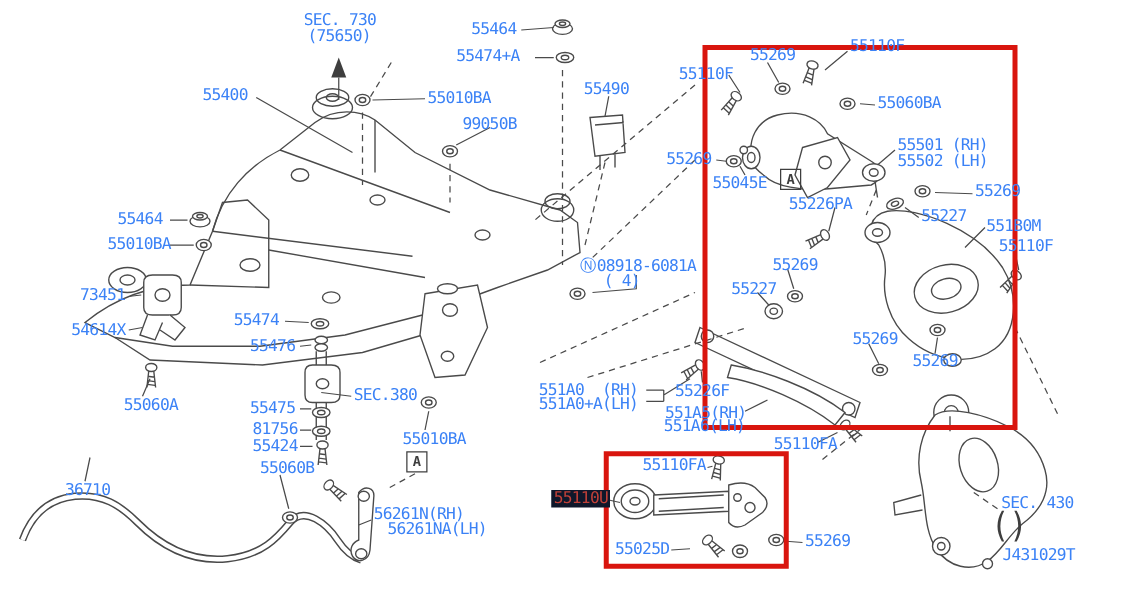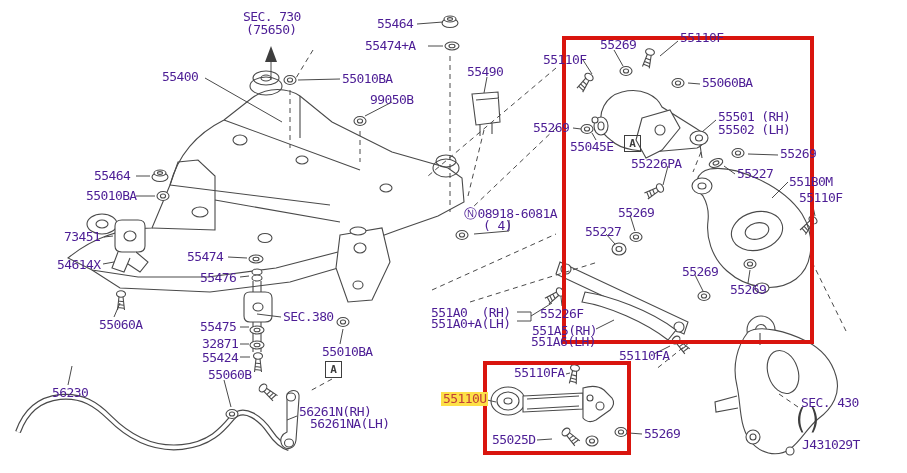--- a/index.html
+++ b/index.html
@@ -1,22 +1,22 @@
 <!DOCTYPE html>
 <html><head>
 <meta charset="utf-8">
 <style>
   html,body{margin:0;padding:0;background:#fff;}
   .stage{position:relative;width:907px;height:473px;background:#fff;overflow:hidden;
          font-family:"DejaVu Sans Mono","Liberation Mono",monospace;}
   svg{position:absolute;left:0;top:0;z-index:1;}
   .redbox{position:absolute;border:4px solid #d9150e;z-index:2;background:transparent;}
-  .lbl{position:absolute;z-index:3;font-size:13px;line-height:1.05;color:#4c1d95;
+  .lbl{position:absolute;z-index:3;font-size:13px;line-height:1.05;color:#3b82f6;
        letter-spacing:-0.6px;white-space:pre;}
-  .hl{background:#fde047;color:#c04038;padding:0 2px;}
+  .hl{background:#0f172a;color:#c04038;padding:0 2px;}
   .abox{position:absolute;z-index:3;width:15px;height:15px;border:1.7px solid #3e3e3e;
         font-size:11px;font-weight:bold;line-height:15px;text-align:center;color:#3e3e3e;}
   .nmark{font-size:13px;margin-right:1px;}
   .sec430{position:absolute;z-index:3;display:flex;align-items:center;color:#3e3e3e;}
   .bigp{font-size:24px;line-height:1;transform:scaleY(1.15);font-weight:400;}
   .s430col{display:flex;flex-direction:column;}
 </style>
 </head>
 <body>
 
@@ -234,26 +234,26 @@
 <div class="lbl" style="left:682px;top:265px">55269</div>
 <div class="lbl" style="left:730px;top:283px">55269</div>
 <div class="lbl" style="left:94px;top:169px">55464</div>
 <div class="lbl" style="left:86px;top:189px">55010BA</div>
 <div class="lbl" style="left:64px;top:230px">73451</div>
 <div class="lbl" style="left:57px;top:258px">54614X</div>
 <div class="lbl" style="left:187px;top:250px">55474</div>
 <div class="lbl" style="left:200px;top:271px">55476</div>
 <div class="lbl" style="left:99px;top:318px">55060A</div>
 <div class="lbl" style="left:200px;top:320px">55475</div>
-<div class="lbl" style="left:202px;top:337px">32871</div>
+<div class="lbl" style="left:202px;top:337px">81756</div>
 <div class="lbl" style="left:202px;top:351px">55424</div>
 <div class="lbl" style="left:208px;top:368px">55060B</div>
 <div class="lbl" style="left:283px;top:310px">SEC.380</div>
 <div class="lbl" style="left:322px;top:345px">55010BA</div>
-<div class="lbl" style="left:52px;top:386px">56230</div>
+<div class="lbl" style="left:52px;top:386px">36710</div>
 <div class="abox" style="left:325px;top:361px">A</div>
 <div class="lbl" style="left:299px;top:405px">56261N(RH)</div>
 <div class="lbl" style="left:310px;top:417px">56261NA(LH)</div>
 <div class="lbl" style="left:431px;top:306px">551A0  (RH)</div>
 <div class="lbl" style="left:431px;top:317px">551A0+A(LH)</div>
 <div class="lbl" style="left:540px;top:307px">55226F</div>
 <div class="lbl" style="left:532px;top:324px">551A5(RH)</div>
 <div class="lbl" style="left:531px;top:335px">551A6(LH)</div>
 <div class="lbl" style="left:619px;top:349px">55110FA</div>
 <div class="lbl" style="left:514px;top:366px">55110FA</div>

